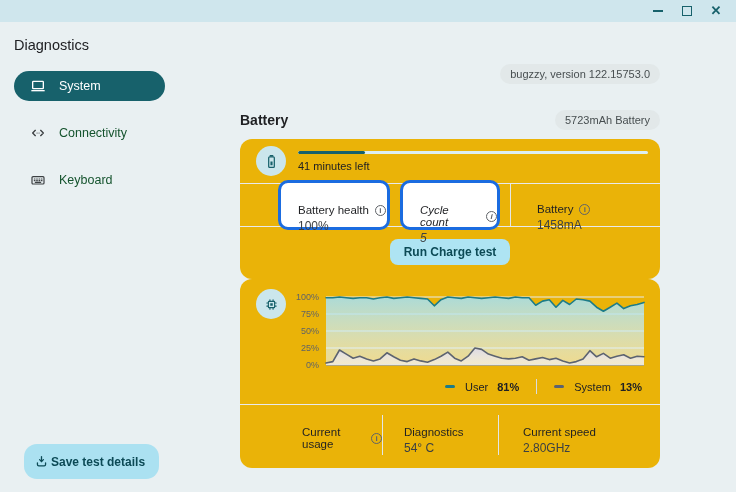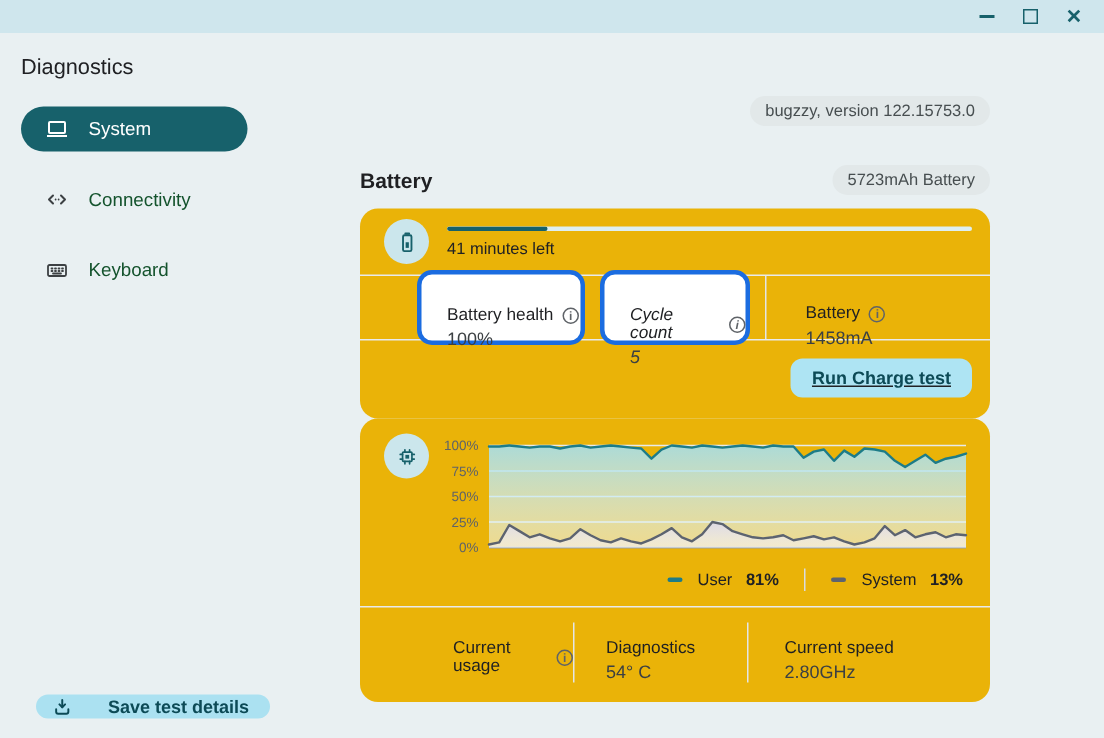--- a/index.html
+++ b/index.html
@@ -19,21 +19,21 @@
 
   
   .sidebar { position:absolute; left:0; top:0; width:235px; height:100%; }
   .app-title { font-size:14.5px; font-weight:500; color:#202124; padding:15px 0 18px 14px; }
   .nav-item { display:flex; align-items:center; gap:13px; height:30px; width:151px; margin:0 0 17px 14px;
               border-radius:16px; padding:0 15px; font-size:12.5px; font-weight:500; cursor:pointer; color:#14532d; }
   .nav-item.active { background:#17616b; color:#fff; }
   .nav-icon { width:17px; height:17px; display:flex; align-items:center; justify-content:center; flex:0 0 auto; }
   .nav-icon svg { width:16px; height:16px; }
 
-  .save-btn { position:absolute; left:24px; bottom:13px; height:16px; display:flex; align-items:center; gap:24px;
+  .save-btn { position:absolute; left:24px; bottom:13px; height:35px; display:flex; align-items:center; gap:3px;
               background:#abe1f1; border:none; border-radius:13px; padding:0 14px 0 11px;
               font-family:inherit; font-size:12px; font-weight:700; color:#0c4a56; cursor:pointer; }
   .save-btn svg { width:13px; height:13px; }
 
   
   .main { position:absolute; left:240px; top:0; width:420px; }
   .version-row { text-align:right; padding-top:42px; }
   .pill-badge { display:inline-block; background:#e2e8e9; color:#474e50; font-size:11px;
                 padding:4px 10px; border-radius:11px; }
   .section-head { display:flex; justify-content:space-between; align-items:center; margin-top:26px; margin-bottom:9px; }
@@ -57,21 +57,21 @@
   .b1 { width:100px; margin-left:10px; padding-left:20px;font-style:italic; }
   .b2 { flex:1; margin-left:10px; padding-left:26px; border-left:1px solid #e3e6e8; }
   .highlighted { border:3px solid #1b6ce0; border-radius:10px; margin-top:-4px; margin-bottom:-4px;
                  padding-top:10px; padding-left:17px; background:#fff; position:relative; z-index:2; }
   .stat-label { display:flex; align-items:center; gap:6px; font-size:11.5px; color:#1f2023;margin-top:11px; }
   .stat-value { margin-top:3px; font-size:12px; color:#3c4043; }
   .info-icon { width:11px; height:11px; border:1px solid #5f6368; border-radius:50%; display:inline-flex;
                align-items:center; justify-content:center; font-size:8px; font-weight:700; color:#5f6368; flex:0 0 auto; }
   .info-icon::after { content:"i"; }
 
-  .batt-row3 { display:flex; justify-content:flex-end; padding:12px 12px 14px;text-decoration:underline; }
+  .batt-row3 { display:flex; justify-content:center; padding:12px 12px 14px; }
   .run-btn { background:#aee4f3; border:none; border-radius:8px; padding:6px 14px; font-family:inherit;
              font-size:12px; font-weight:700; color:#0c4a56; cursor:pointer; }
 
   
   .chart-row { display:flex; align-items:flex-start; padding:10px 10px 0 16px; }
   .chart-wrap { flex:1; margin-left:4px; }
   .chart-wrap svg { display:block; width:100%; height:84px; }
   .legend-row { display:flex; justify-content:flex-end; align-items:center; padding:6px 18px 10px; }
   .legend-item { display:flex; align-items:center; }
   .legend-swatch { width:10px; height:3px; border-radius:2px; background:#333; }

